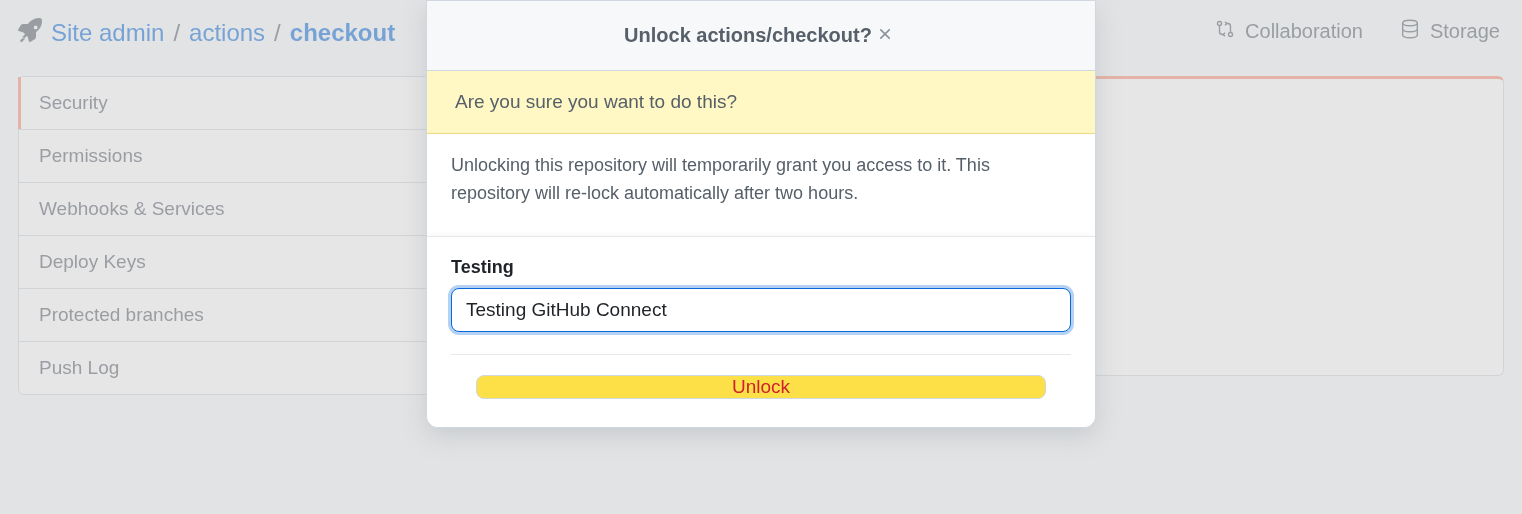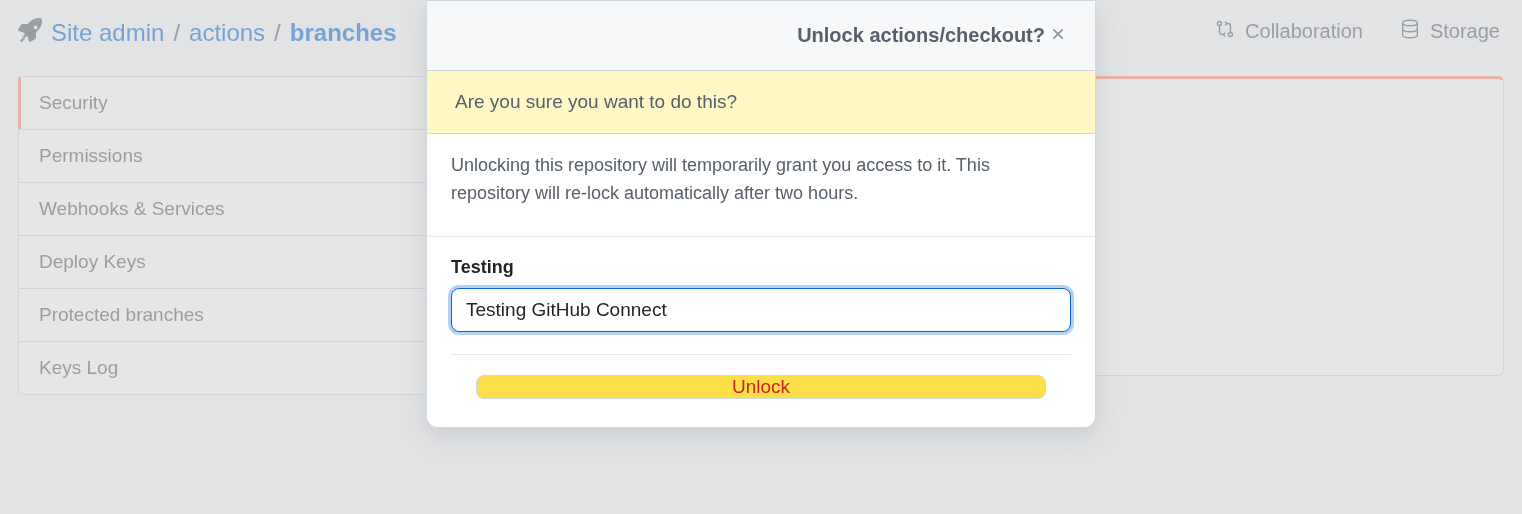--- a/index.html
+++ b/index.html
@@ -101,21 +101,21 @@
       width: 670px;
       background: #fff;
       border: 1px solid #d0d7de;
       border-radius: 0 0 12px 12px;
       box-shadow: 0 8px 24px rgba(140,149,159,0.3);
       overflow: hidden;
     }
     .modal-header {
       display: flex;
       align-items: center;
-      justify-content: flex-end;
+      justify-content: center;
       padding: 20px 24px;
       background: #f6f8fa;
       border-bottom: 1px solid #d0d7de;
     }
     .modal-header h3 {
       font-size: 20px;
       font-weight: 600;
       color: #57606a;
     }
     .close-btn {
@@ -194,21 +194,21 @@
   <div class="breadcrumb">
     <span class="rocket-icon">
       <svg viewBox="0 0 16 16">
           <path d="M14.064 0a8.75 8.75 0 0 0-6.187 2.563l-.459.458c-.314.314-.616.641-.904.979H3.31a1.75 1.75 0 0 0-1.49.833L.11 7.607a.75.75 0 0 0 .418 1.11l3.102.954c.037.051.079.1.124.145l2.429 2.428c.046.046.094.088.145.125l.954 3.102a.75.75 0 0 0 1.11.418l2.774-1.707a1.75 1.75 0 0 0 .833-1.49V9.485c.338-.288.665-.59.979-.904l.458-.459A8.75 8.75 0 0 0 16 1.936V1.75A1.75 1.75 0 0 0 14.25 0ZM10.5 6.25a1.25 1.25 0 1 1 2.5 0 1.25 1.25 0 0 1-2.5 0Zm-6.22 7.22 1.5-1.5a.75.75 0 1 0-1.06-1.06l-1.5 1.5a.75.75 0 0 0 1.06 1.06ZM1.5 15.25a.75.75 0 0 1 .22-.53l1.5-1.5a.75.75 0 1 1 1.06 1.06l-1.5 1.5a.75.75 0 0 1-1.28-.53Z"></path>
         </svg>
     </span>
     <a>Site admin</a>
     <span class="sep">/</span>
     <a>actions</a>
     <span class="sep">/</span>
-    <span class="current">branches</span>
+    <span class="current">checkout</span>
   </div>
 
   <div class="top-tabs">
     <div class="tab">
       <span>
         <svg viewBox="0 0 24 24">
             <circle cx="6" cy="6" r="2.2"></circle>
             <circle cx="18" cy="18" r="2.2"></circle>
             <path d="M6 8.2V15a3 3 0 0 0 3 3h2M18 15.8V9a3 3 0 0 0-3-3h-2"></path>
             <path d="M12 4l2 2-2 2M12 20l-2-2 2-2"></path>
@@ -228,21 +228,21 @@
     </div>
   </div>
 
   <div class="content-row">
     <div class="side-nav">
       <div class="item active">Security</div>
       <div class="item">Permissions</div>
       <div class="item">Webhooks &amp; Services</div>
       <div class="item">Deploy Keys</div>
       <div class="item">Protected branches</div>
-      <div class="item">Keys Log</div>
+      <div class="item">Push Log</div>
     </div>
     <div class="main-area"></div>
   </div>
 </div>
 
 <div class="dim"></div>
 
 <div class="modal">
   <div class="modal-header">
     <h3>Unlock actions/checkout?</h3>

